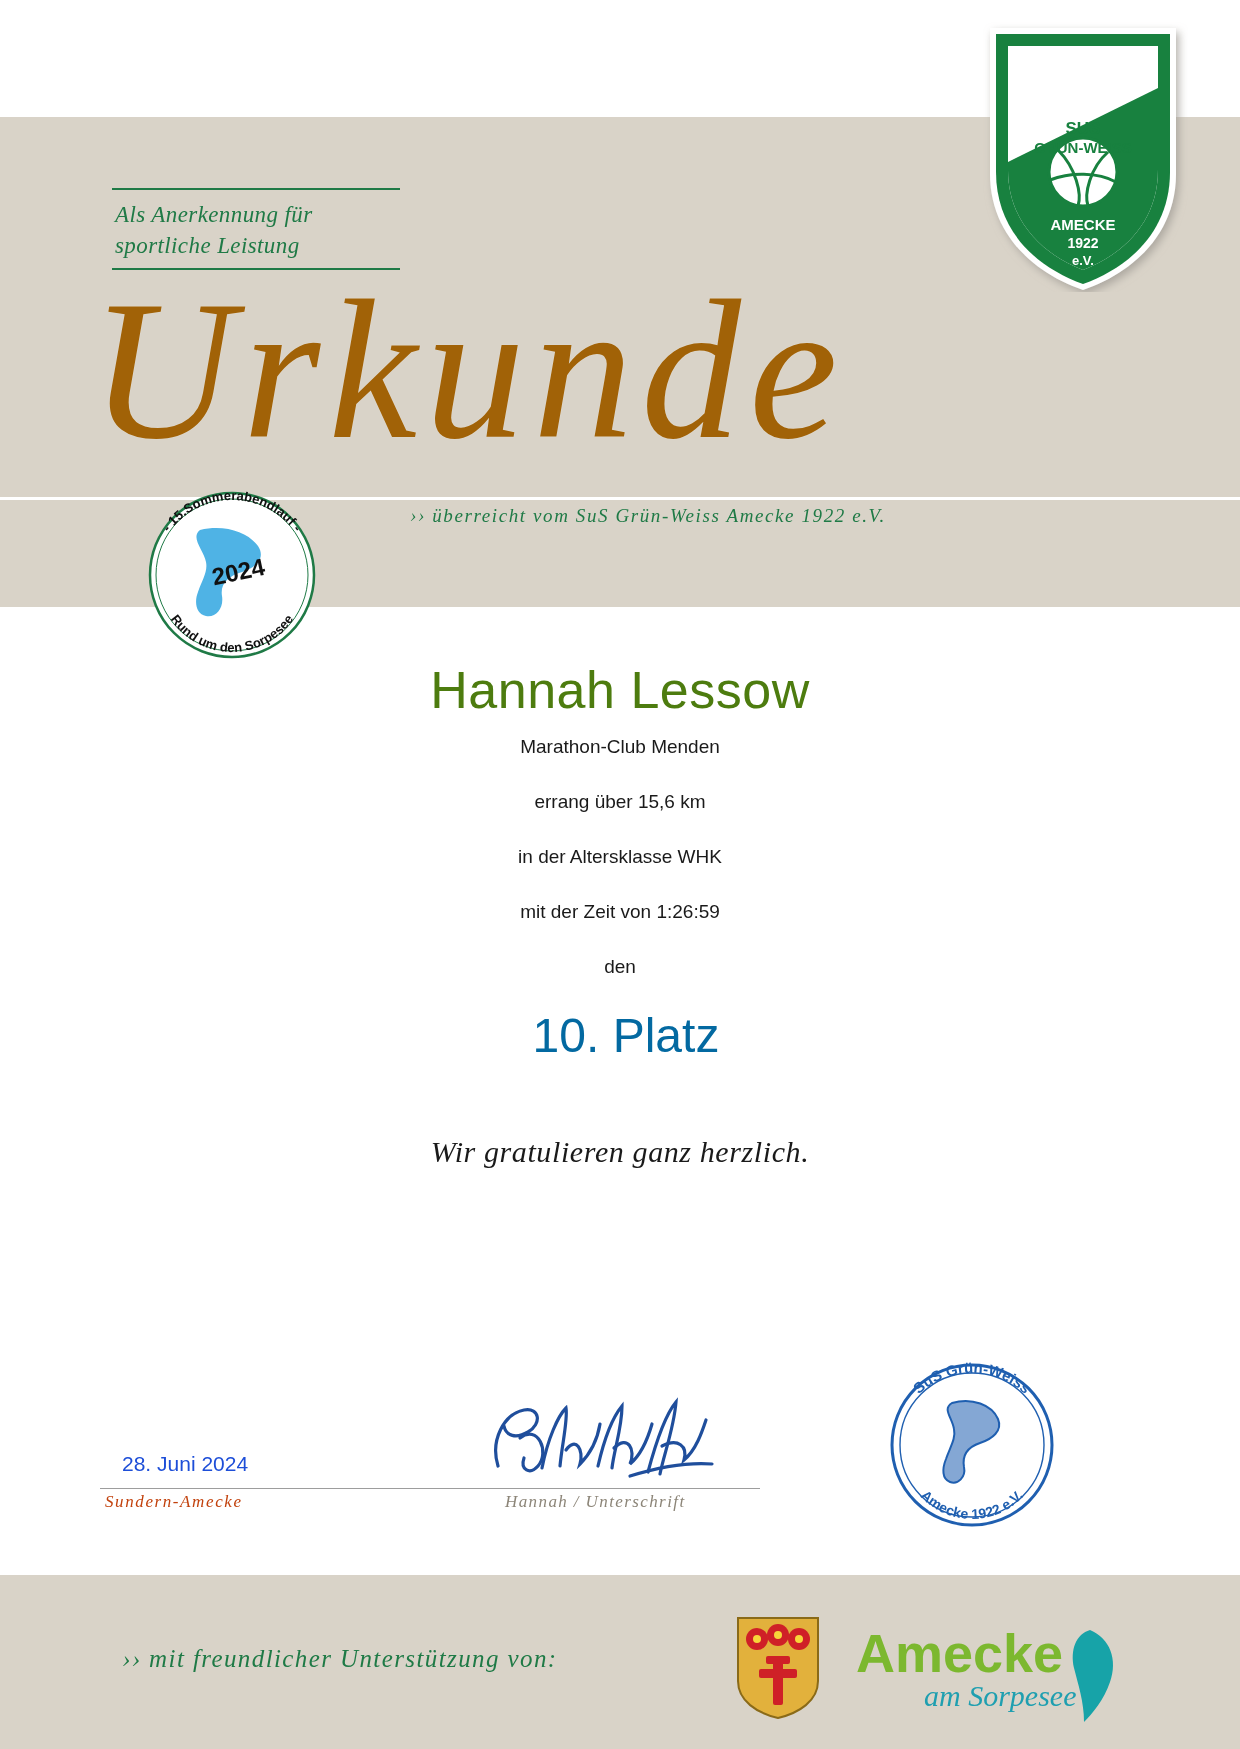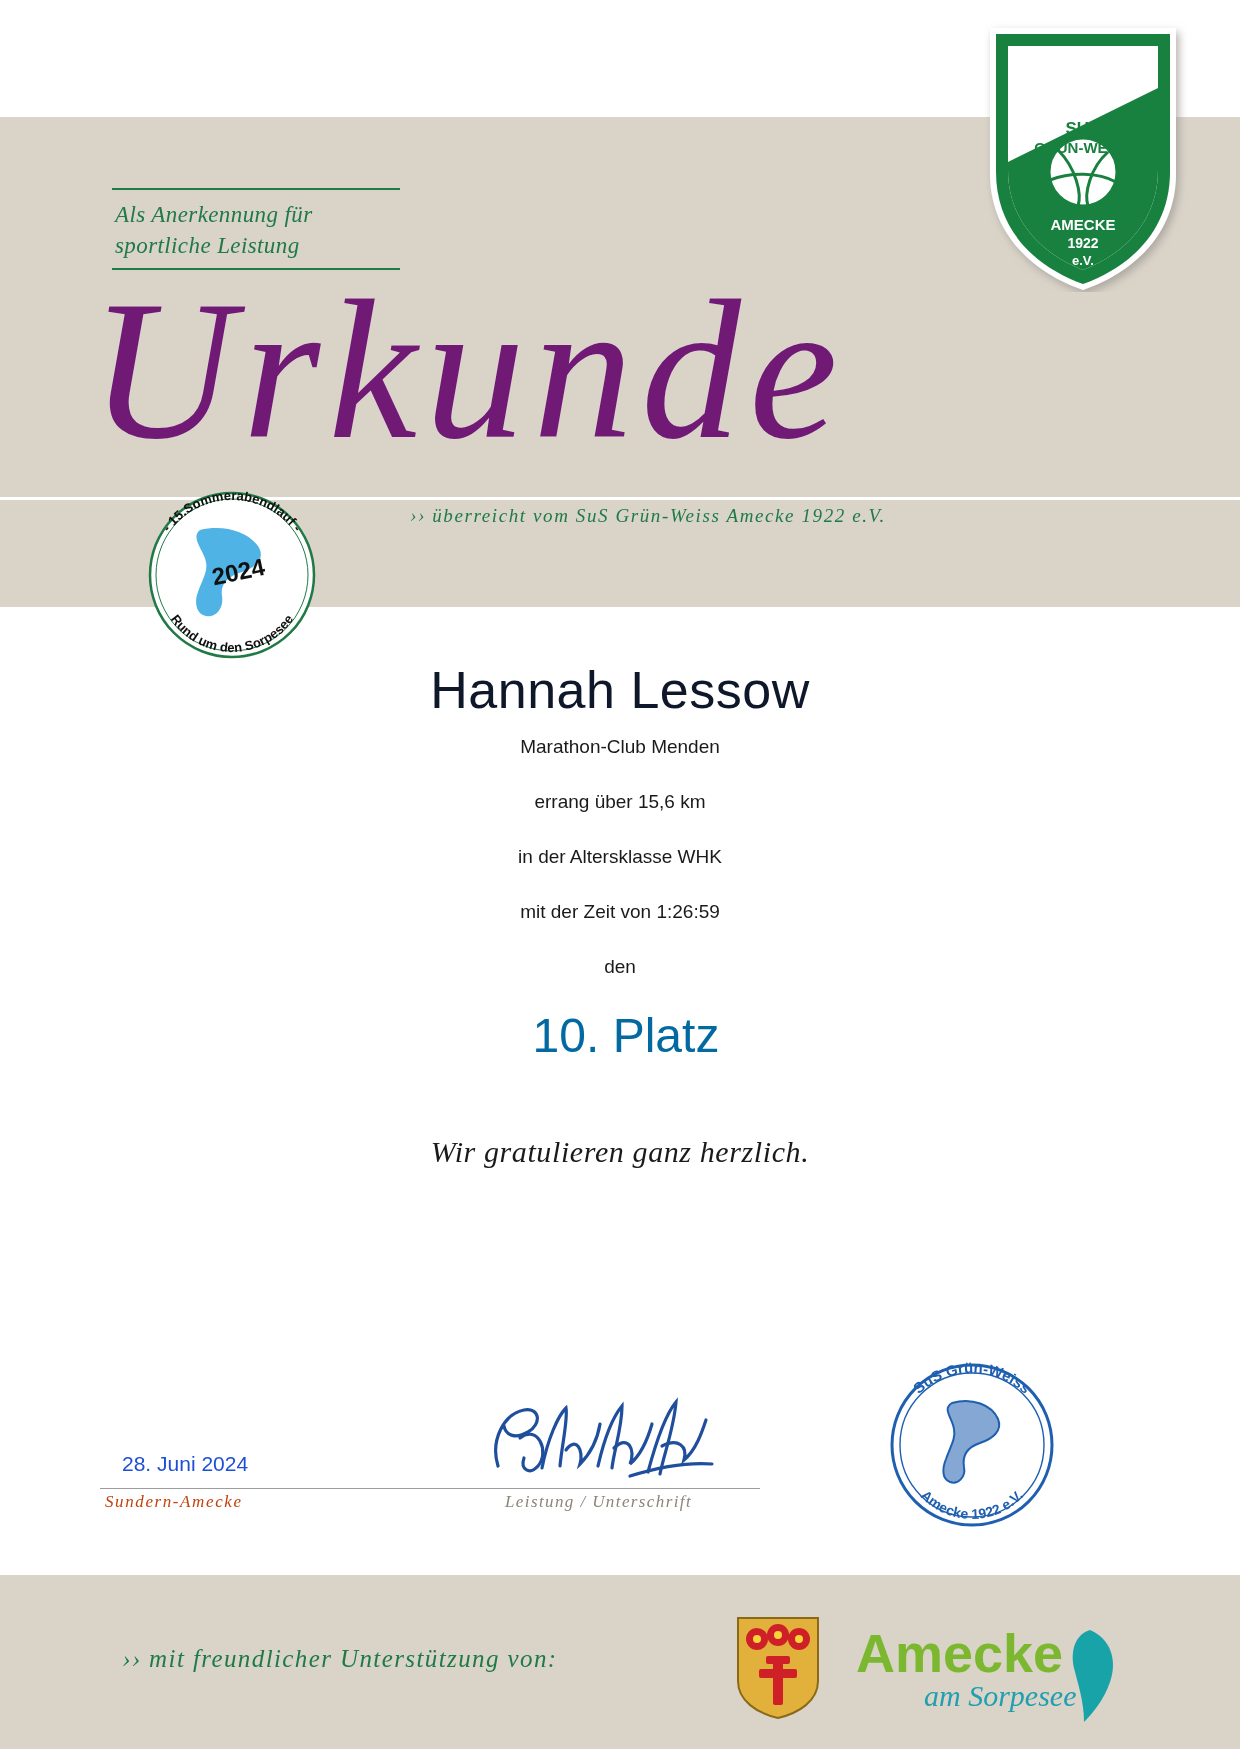--- a/index.html
+++ b/index.html
@@ -60,21 +60,21 @@
 
   
   .urkunde {
     position: absolute;
     left: 90px; top: 265px;
     width: 1000px;
     font-family: "Liberation Serif", serif;
     font-style: italic;
     font-size: 200px;
     line-height: 210px;
-    color: #701a75;
+    color: #a16207;
     letter-spacing: 8px;
     white-space: nowrap;
     text-shadow: 0 0 1px rgba(255,255,255,0.6);
   }
 
   
   .urkunde-rule {
     position: absolute;
     left: 0; top: 497px;
     width: 1240px; height: 3px;
@@ -108,21 +108,21 @@
 
   
   .body-block {
     position: absolute;
     left: 0; top: 660px;
     width: 1240px;
     text-align: center;
   }
   .winner-name {
     font-size: 52px;
-    color: #0f172a;
+    color: #4d7c0f;
     letter-spacing: 0.5px;
     margin: 0 0 16px 0;
     font-weight: 400;
   }
   .line {
     font-size: 19px;
     color: #1a1a1a;
     margin: 0 0 33px 0;
     font-weight: 400;
   }
@@ -290,21 +290,21 @@
     <div class="line">in der Altersklasse WHK</div>
     <div class="line">mit der Zeit von 1:26:59</div>
     <div class="line small-gap">den</div>
     <div class="place">10. Platz</div>
     <div class="congrats">Wir gratulieren ganz herzlich.</div>
   </div>
 
   <div class="date-text">28. Juni 2024</div>
   <div class="date-rule"></div>
   <div class="place-text">Sundern-Amecke</div>
-  <div class="sig-label">Leistung / Unterschrift</div>
+  <div class="sig-label">Hannah / Unterschrift</div>
 
   <div class="signature">
     <svg viewBox="0 0 260 120" width="260" height="120" aria-hidden="true">
       <g fill="none" stroke="#1f4e9c" stroke-width="3.2" stroke-linecap="round">
         <path d="M18 86 C10 60 24 34 44 30 C60 27 62 44 48 52 C36 59 26 56 24 46"></path>
         <path d="M40 58 C58 44 70 72 58 86 C50 95 40 90 44 78"></path>
         <path d="M62 88 C68 58 78 36 86 28 C88 40 82 64 80 86"></path>
         <path d="M86 70 C96 56 104 70 100 84 C112 72 118 56 120 44"></path>
         <path d="M118 86 C124 60 132 38 142 26 C142 48 134 70 132 88"></path>
         <path d="M134 68 C148 54 156 70 150 84 C162 74 168 58 172 44"></path>

